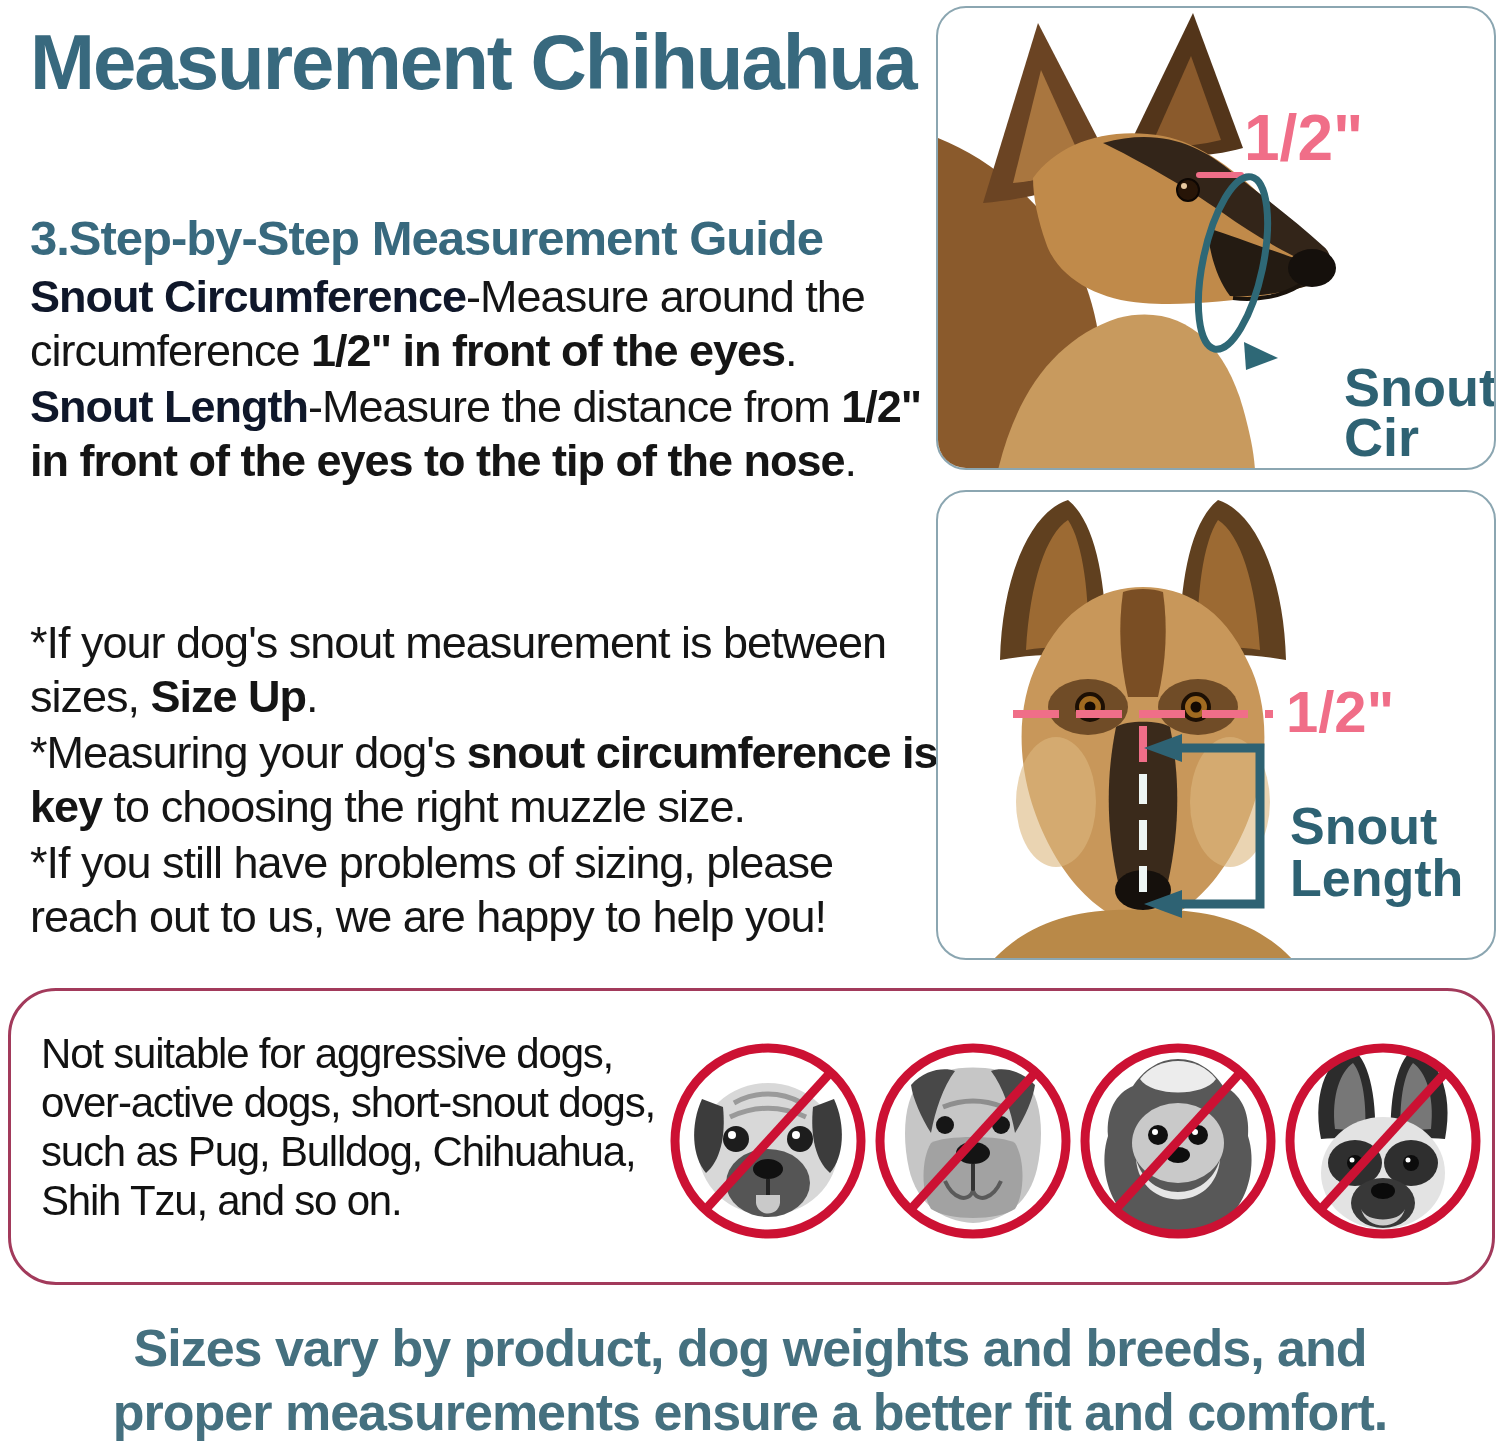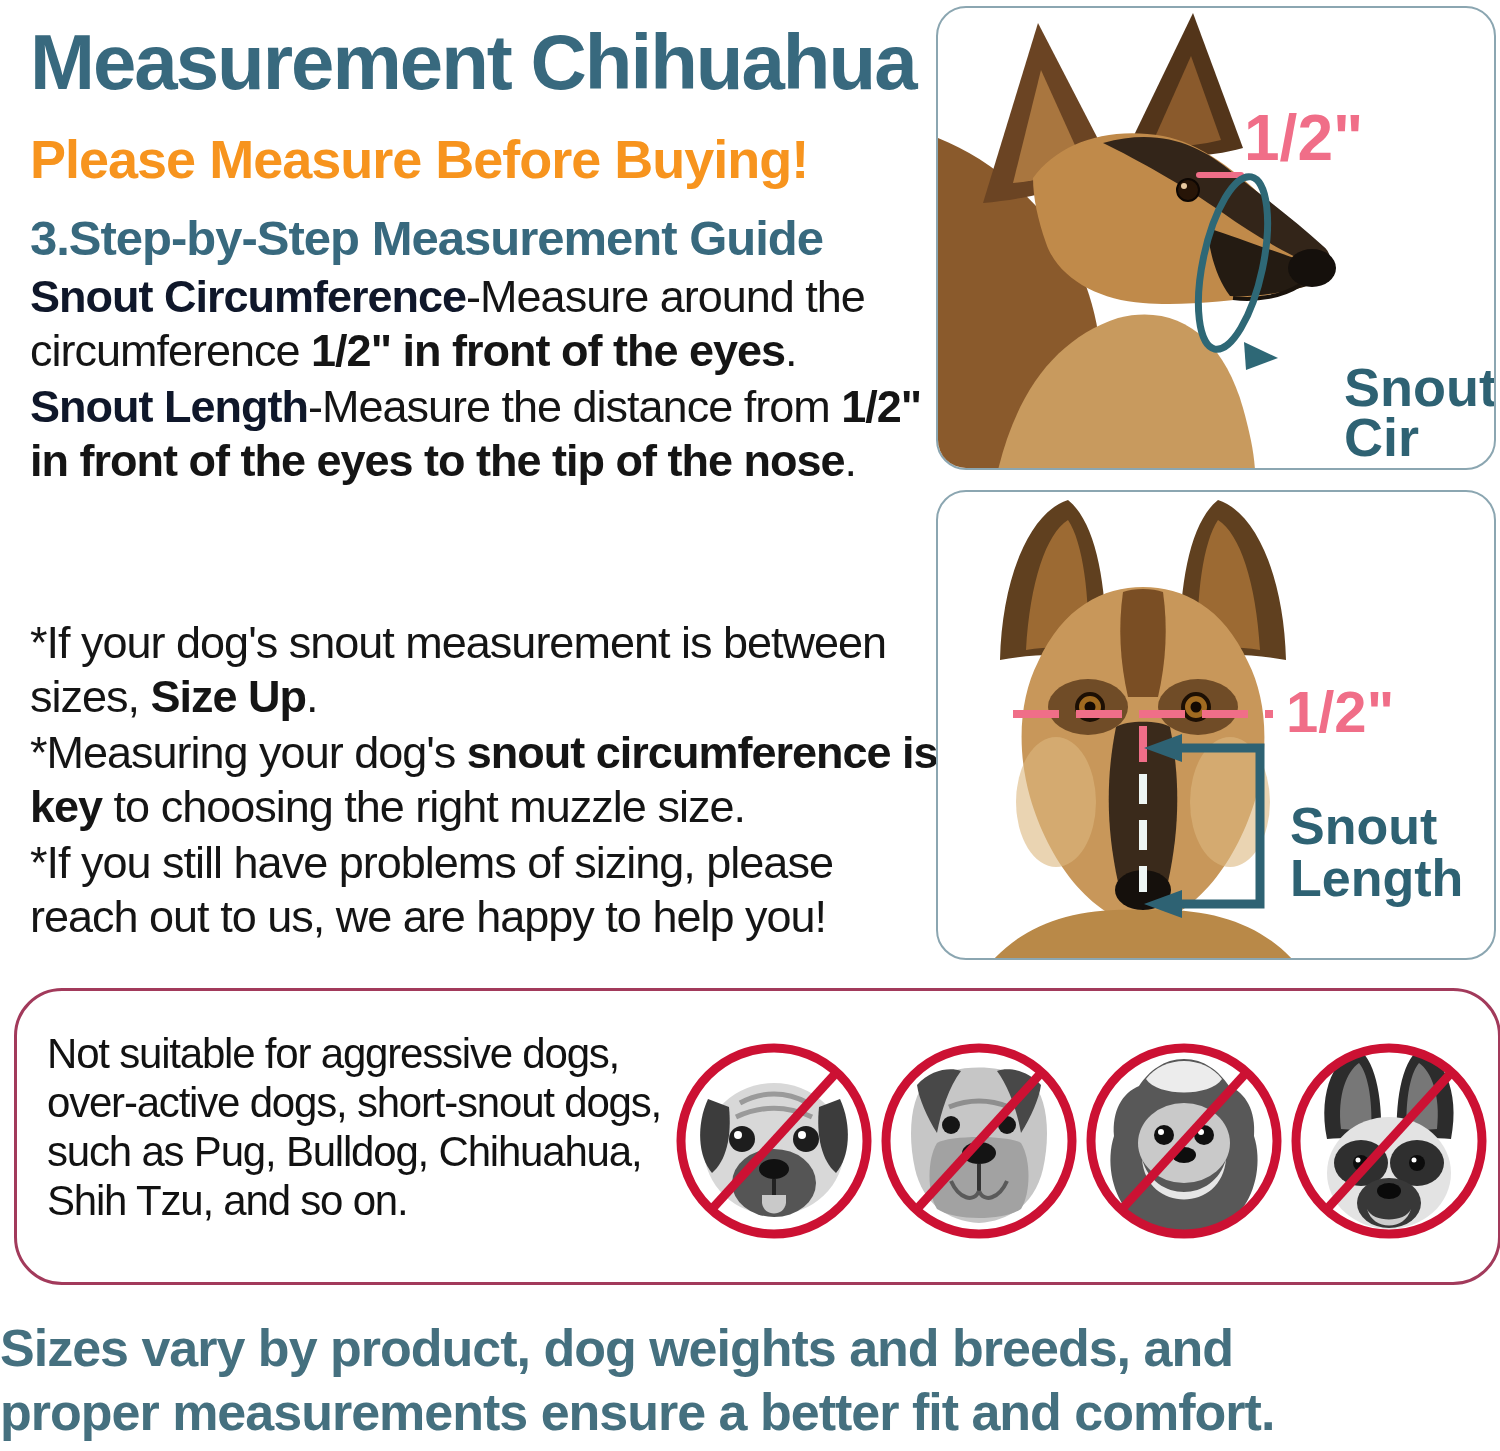--- a/index.html
+++ b/index.html
@@ -20,39 +20,38 @@
   .body-p .lead { color:#0f172a; font-weight:bold; }
   .body-p .b { font-weight:bold; }
 
   
   .panel { background:#fff; border:2px solid #8ba6b1; border-radius:30px; overflow:hidden; }
   .panel1 { left:936px; top:6px;   width:560px; height:464px; }
   .panel2 { left:936px; top:490px; width:560px; height:470px; }
   svg text { font-family:"Liberation Sans", sans-serif; font-weight:bold; }
 
   
-  .warning-box { left:14px; top:988px; width:1487px; height:297px;
+  .warning-box { left:8px; top:988px; width:1487px; height:297px;
     border:3px solid #a23a5b; border-radius:48px; background:#fff; }
   .warning-text { position:absolute; left:30px; top:38px; width:645px;
     font-size:42px; line-height:49px; letter-spacing:-1.2px; color:#121212; }
   .no-dog { position:absolute; top:50px; width:200px; height:200px; }
   .no-dog svg { position:absolute; left:0; top:0; }
 
   
-  .footer { left:0; top:1316px; width:1500px; 
+  .footer { left:0; top:1316px; width:1500px; text-align:center;
     font-size:52px; line-height:64px; font-weight:bold; color:#45707f;
     letter-spacing:-1px; }
 </style>
 </head>
 <body>
 
 <div class="page">
 
   <h1 class="abs title">Measurement Chihuahua</h1>
-  <h2 class="abs subtitle">Please Measure Before Buying!</h2>
 
   <h3 class="abs sec-heading" style="top:210px;">3.Step-by-Step Measurement Guide</h3>
 
   <p class="abs body-p" style="top:270px;"><span class="lead">Snout Circumference</span><span>-Measure around the circumference </span><span class="b">1/2" in front of the eyes</span><span>.</span></p>
 
   <p class="abs body-p" style="top:380px;"><span class="lead">Snout Length</span><span>-Measure the distance from </span><span class="b">1/2" in front of the eyes to the tip of the nose</span><span>.</span></p>
 
 
   <p class="abs body-p" style="top:616px;"><span>*If your dog's snout measurement is between sizes, </span><span class="b">Size Up</span><span>.</span></p>
 

